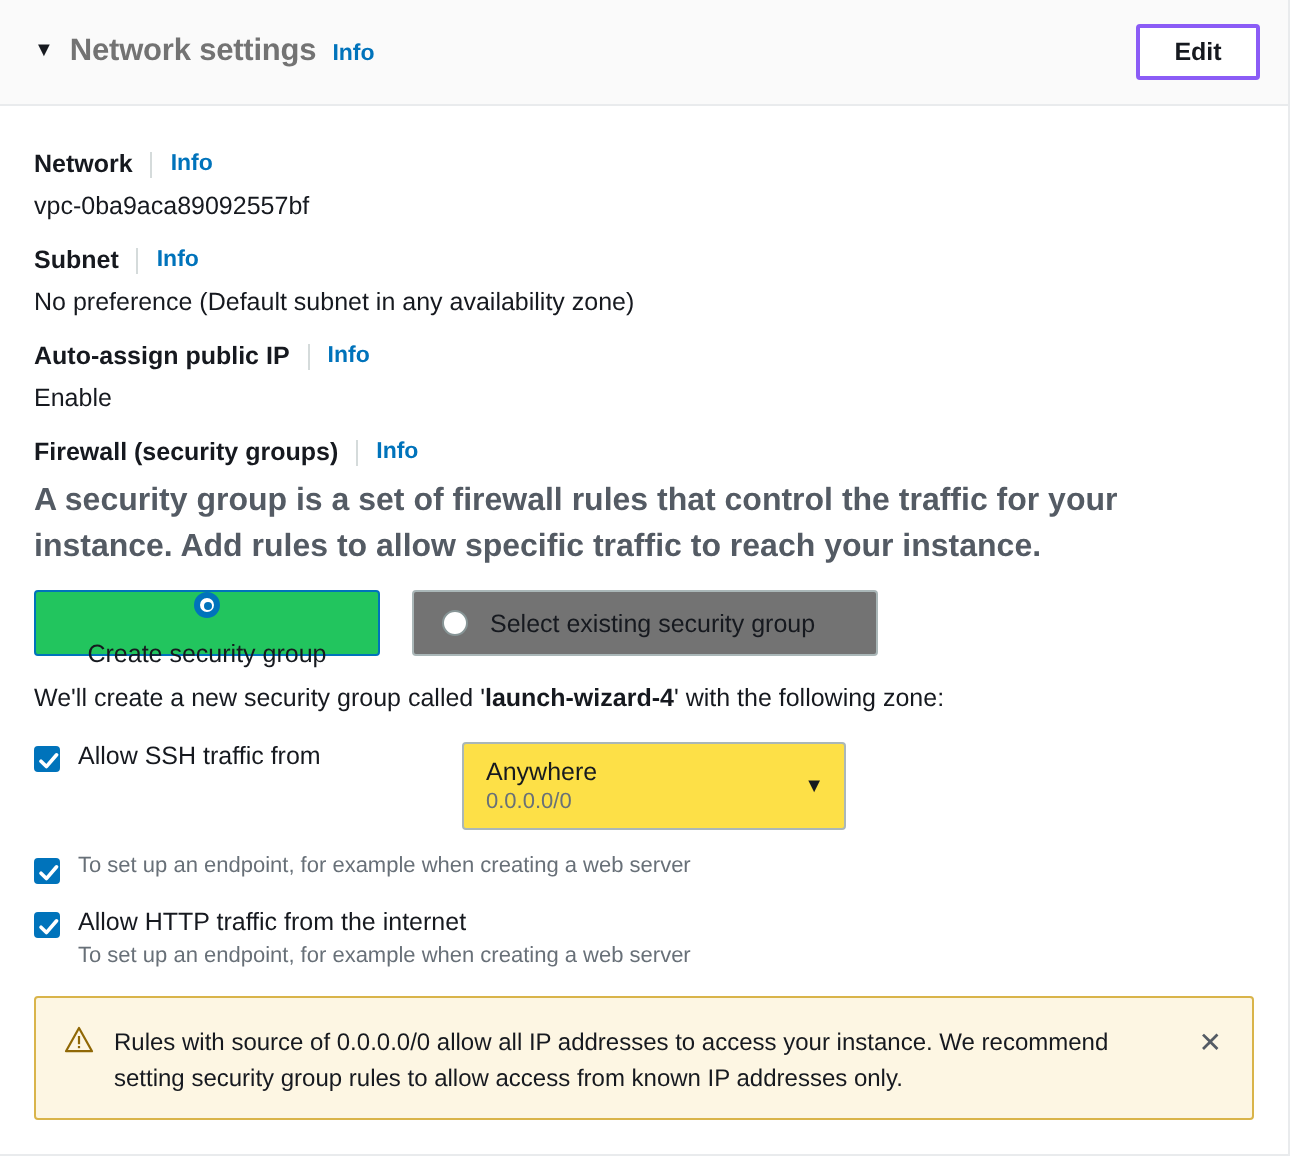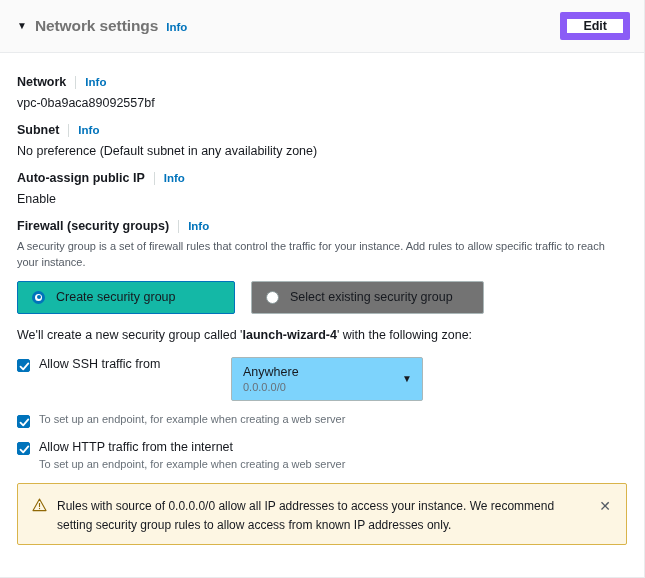--- a/index.html
+++ b/index.html
@@ -59,21 +59,21 @@
     font-size: 11.5px;
     font-weight: bold;
     text-decoration: none;
     cursor: pointer;
   }
   .edit-btn {
     height: 28px;
     min-width: 62px;
     padding: 0 16px;
     background: #ffffff;
-    border: 7px solid #8b5cf6;
+    border: 2px solid #8b5cf6;
     border-radius: 2px;
     color: #16191f;
     font-size: 12.5px;
     font-weight: bold;
     font-family: "Liberation Sans", sans-serif;
     cursor: pointer;
   }
 
   
   .panel-body {
@@ -113,49 +113,51 @@
     color: #0073bb;
     font-weight: bold;
     text-decoration: none;
     cursor: pointer;
   }
   .charges-line .mid {
     color: #545b64;
     font-size: 11.5px;
   }
   .desc-text {
-    font-size: 11px;
+    font-size: 16px;
     color: #545b64;
     line-height: 1.45;
     margin-top: -1px;
     margin-bottom: 10px;
     max-width: 596px;
+    font-weight: bold;
   }
 
   
   .radio-row {
     display: flex;
     gap: 16px;
     margin-bottom: 14px;
   }
   .radio-tile {
     display: flex;
     align-items: center;
     gap: 11px;
     height: 33px;
     padding: 0 14px;
     border-radius: 2px;
     cursor: pointer;
     font-size: 12.5px;
     color: #16191f;
   }
   .radio-tile.selected {
-    background: #14b8a6;
+    background: #22c55e;
     border: 1px solid #0073bb;
-    width: 218px;
+    width: 173px;
+    flex-direction: column;
   }
   .radio-tile.unselected {
     background: #737373;
     border: 1px solid #aab7b8;
     width: 233px;
   }
   .radio-mark {
     width: 13px;
     height: 13px;
     border-radius: 50%;
@@ -225,21 +227,21 @@
     color: #687078;
     display: block;
   }
 
   
   .select-box {
     width: 192px;
     height: 44px;
     border: 1px solid #aab7b8;
     border-radius: 2px;
-    background: #7dd3fc;
+    background: #fde047;
     display: flex;
     align-items: center;
     padding: 0 10px 0 11px;
     cursor: pointer;
     position: relative;
   }
   .select-texts { flex: 1; line-height: 1.3; }
   .select-main {
     font-size: 12.5px;
     color: #16191f;

